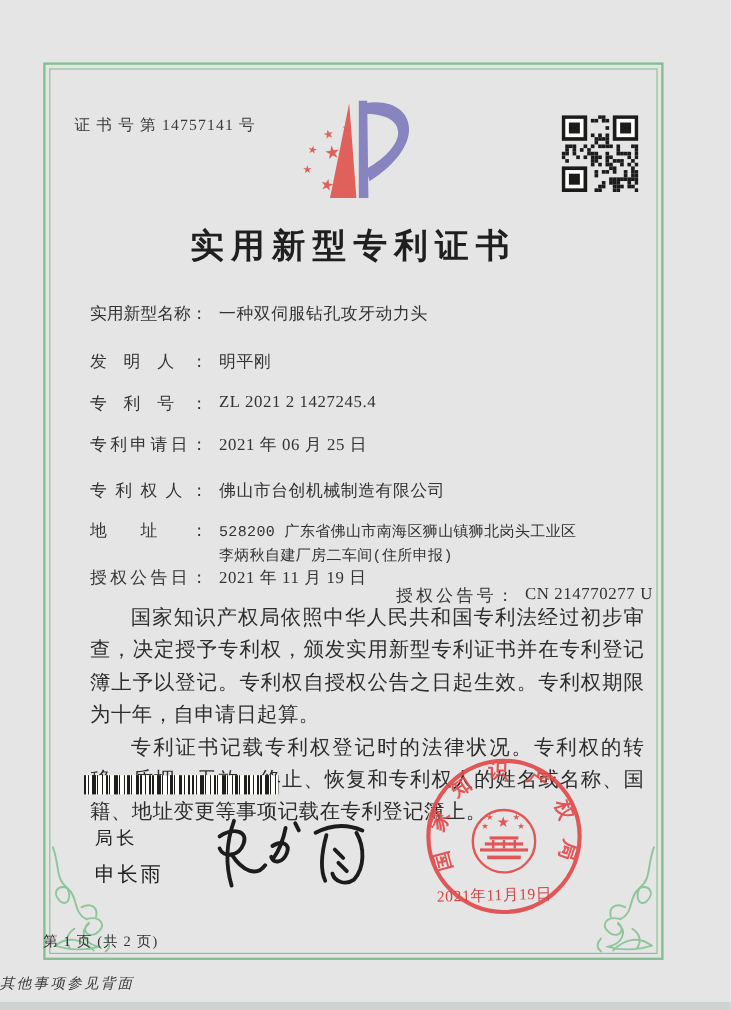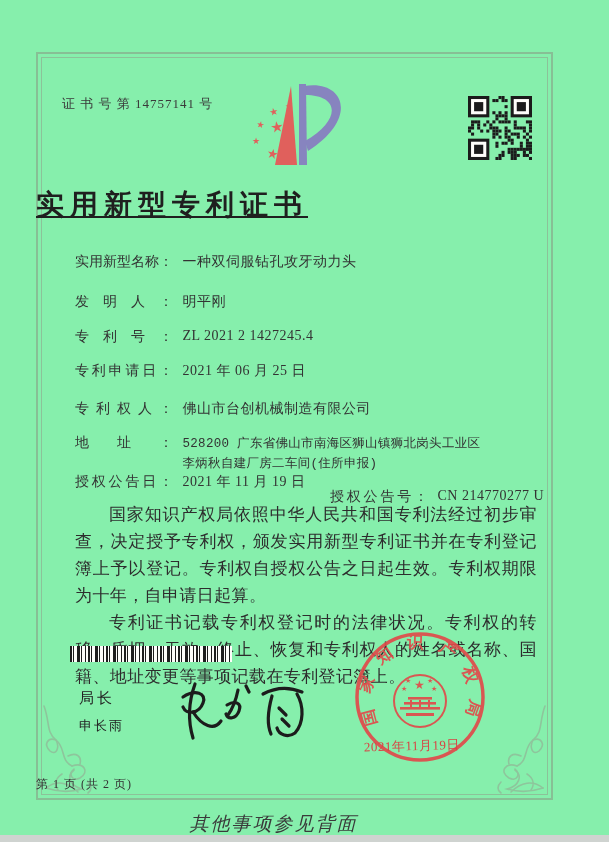--- a/index.html
+++ b/index.html
@@ -1,65 +1,65 @@
 <!DOCTYPE html>
 <html><head>
 <meta charset="utf-8">
 <style>
   * { margin:0; padding:0; box-sizing:border-box; }
   html,body { width:609px; height:842px; }
   body {
     font-family:"Liberation Serif","DejaVu Serif",serif;
     background:#ffffff; position:relative; overflow:hidden;
   }
-  .paper { position:absolute; inset:0; background:#86efac; }
+  .paper { position:absolute; inset:0; background:#e5e5e5; }
   .scan-edge-bottom { position:absolute; left:0; top:835px; width:609px; height:7px; background:#cfd3d0; }
 
   
   .frame { position:absolute; left:36px; top:52px; width:517px; height:748px; border:2px solid #87bf95; }
   .frame-inner { position:absolute; inset:3px; border:1px solid #8cc299; }
 
   .flourish { position:absolute; width:62px; height:92px; }
   .flourish.bl { left:2px; bottom:2px; transform:scaleX(-1); }
   .flourish.br { right:2px; bottom:2px; }
 
   .cert-no { position:absolute; left:62px; top:95px; font-size:13px; color:#3a3a3a; letter-spacing:1px; }
 
   .logo { position:absolute; left:244px; top:80px; width:118px; height:97px; }
   .qr { position:absolute; left:468px; top:96px; width:64px; height:64px; }
 
-  .title { position:absolute; left:36px; top:186px; width:517px; 
-    font-size:28px; font-weight:bold; letter-spacing:6px; color:#1f1f1f;text-decoration:underline; }
+  .title { position:absolute; left:36px; top:186px; width:517px; text-align:center;
+    font-size:28px; font-weight:bold; letter-spacing:6px; color:#1f1f1f; }
 
   .fields { position:absolute; left:75px; top:0; width:475px; font-size:14px; color:#333; }
   .frow { position:absolute; left:0; white-space:nowrap; }
   .flabel { display:inline-block; width:98px; text-align:justify; text-align-last:justify; vertical-align:top; }
   .fvalue { display:inline-block; margin-left:6px; letter-spacing:0.5px; vertical-align:top; }
   .fvalue.addr { white-space:normal; width:300px; font-size:12.5px; line-height:20px; letter-spacing:0.3px;font-family:Liberation Mono, monospace; }
   .frow.r0{top:253px} .frow.r1{top:293px} .frow.r2{top:328px} .frow.r3{top:362px}
   .frow.r4{top:400px} .frow.r5{top:434px} .frow.r6{top:473px}
   .pair2 { position:absolute; left:255px; top:0; white-space:nowrap;margin-top:15px; }
 
   .paras { position:absolute; left:75px; top:501px; width:462px; font-size:17px;
     line-height:27px; color:#2d2d2d; text-align:justify; letter-spacing:0.4px; }
   .paras p { text-indent:2em; }
 
   .barcode { position:absolute; left:70px; top:646px; width:162px; height:16px;
     background:repeating-linear-gradient(90deg,#1d1d1d 0 2px,#fdfdfa 2px 3px,#1d1d1d 3px 4px,#fdfdfa 4px 7px,#1d1d1d 7px 10px,#fdfdfa 10px 11px,#1d1d1d 11px 12px,#fdfdfa 12px 15px,#1d1d1d 15px 16px,#fdfdfa 16px 18px); }
 
   .sig-title { position:absolute; left:79px; top:689px; font-size:15px; letter-spacing:3px; color:#222; }
-  .sig-name  { position:absolute; left:79px; top:717px; font-size:13px; letter-spacing:2px; color:#222;font-family:Liberation Mono, monospace; }
+  .sig-name  { position:absolute; left:79px; top:717px; font-size:17px; letter-spacing:2px; color:#222;font-family:Liberation Mono, monospace; }
   .signature { position:absolute; left:162px; top:670px; width:170px; height:80px; }
 
   .seal { position:absolute; left:352px; top:629px; width:136px; height:136px; opacity:0.92; }
   .seal-date { position:absolute; left:364px; top:737px; width:110px; font-size:13px; color:#d84444;
     letter-spacing:0.5px; transform:rotate(-1.5deg); white-space:nowrap; }
 
   .page-no { position:absolute; left:36px; top:776px; width:517px; text-align:left; font-size:12px; color:#333; letter-spacing:1px; }
-  .back-note { position:absolute; left:0; top:811px; width:547px; text-align:center; font-size:19px; color:#3a3a3a; letter-spacing:2px; font-style:italic; }
+  .back-note { position:absolute; left:0; top:811px; width:547px; text-align:left; font-size:12px; color:#3a3a3a; letter-spacing:2px; font-style:italic; }
 </style>
 </head>
 <body>
 
 <div class="paper">
 
   <div class="frame">
     <div class="frame-inner"></div>
 
     <svg class="flourish bl" viewBox="0 0 62 92" fill="none">

